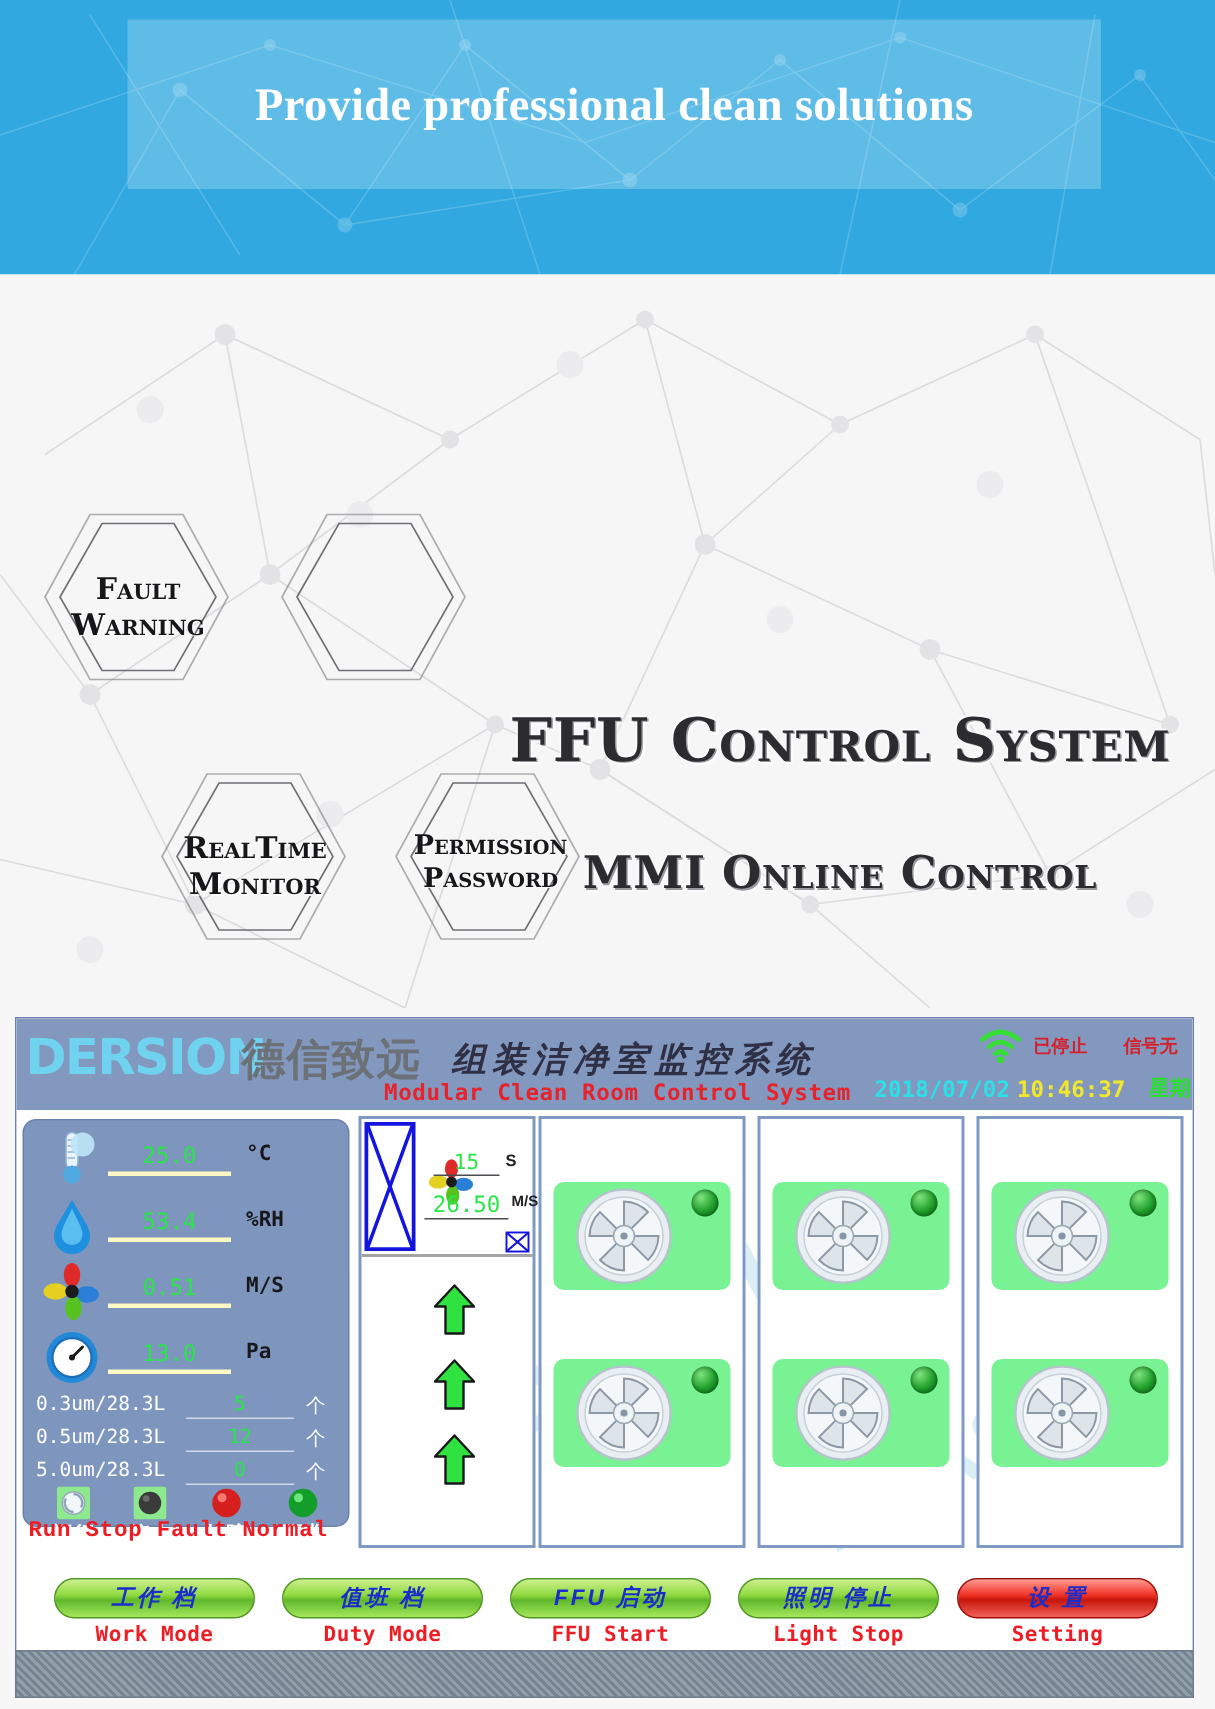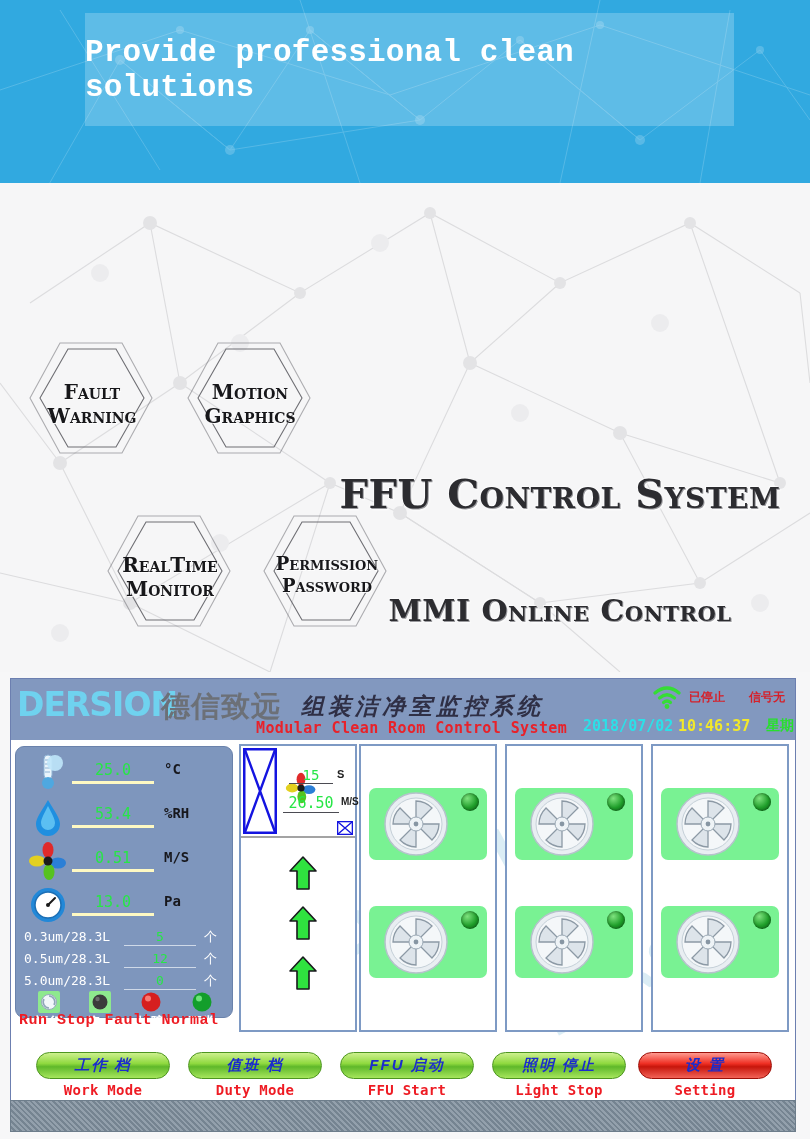--- a/index.html
+++ b/index.html
@@ -16,21 +16,21 @@
   }
   .banner-net{position:absolute;left:0;top:0;width:810px;height:183px;opacity:.35;}
   .banner-box{
     position:absolute;left:85px;top:13px;width:649px;height:113px;
     background:rgba(255,255,255,.22);
   }
   .banner-title{
     position:absolute;left:85px;top:13px;width:649px;height:113px;
     display:flex;align-items:center;justify-content:center;
     color:#ffffff;font-size:31px;font-weight:bold;letter-spacing:.2px;
-    font-family:Liberation Mono, monospace;
+    font-family:Liberation Serif, serif;
   }
 
   
   .mid{
     position:absolute;left:0;top:183px;width:810px;height:489px;
     background:#f6f6f7;overflow:hidden;
   }
   .mid-net{position:absolute;left:0;top:0;width:810px;height:489px;}
 
   .ffu-title{
@@ -41,21 +41,20 @@
     text-shadow:1px 1px 0 #9a9a9e, 2px 2px 2px rgba(255,255,255,.9), -1px -1px 0 rgba(255,255,255,.6);
     text-align:center;
   }
   .mmi-title{
     position:absolute;left:315px;top:382px;width:490px;
     font-family:"DejaVu Serif",serif;
     font-size:30px;font-weight:bold;color:#2c2c30;
     font-variant:small-caps;letter-spacing:.5px;
     text-shadow:1px 1px 0 #9a9a9e, 2px 2px 2px rgba(255,255,255,.9), -1px -1px 0 rgba(255,255,255,.6);
     text-align:center;
-    margin-top:28px;
   }
 
   .hexes{position:absolute;left:0;top:0;width:420px;height:489px;}
   .hexlabel{
     position:absolute;text-align:center;
     font-family:"DejaVu Serif",serif;font-weight:bold;color:#17171a;
     font-variant:small-caps;line-height:1.22;font-size:20px;
     text-shadow:1px 1px 0 rgba(255,255,255,.85);
     pointer-events:none;
   }
@@ -307,24 +306,20 @@
       <polygon points="118,388 146,339 194,339 222,388 194,437 146,437"></polygon>
       <polygon points="264,388 294,333 356,333 386,388 356,443 294,443" opacity="0.55"></polygon>
       <polygon points="274,388 302,339 350,339 378,388 350,437 302,437"></polygon>
     </g>
   </svg>
 
   <div class="hexlabel" style="left:22px;top:197px;width:140px;">
     <div>Fault</div>
     <div>Warning</div>
   </div>
-  <div class="hexlabel" style="left:180px;top:197px;width:140px;">
-    <div>Motion</div>
-    <div>Graphics</div>
-  </div>
   <div class="hexlabel" style="left:100px;top:370px;width:140px;">
     <div>RealTime</div>
     <div>Monitor</div>
   </div>
   <div class="hexlabel" style="left:254px;top:370px;width:146px;font-size:18px;">
     <div>Permission</div>
     <div>Password</div>
   </div>
 </div>
 

